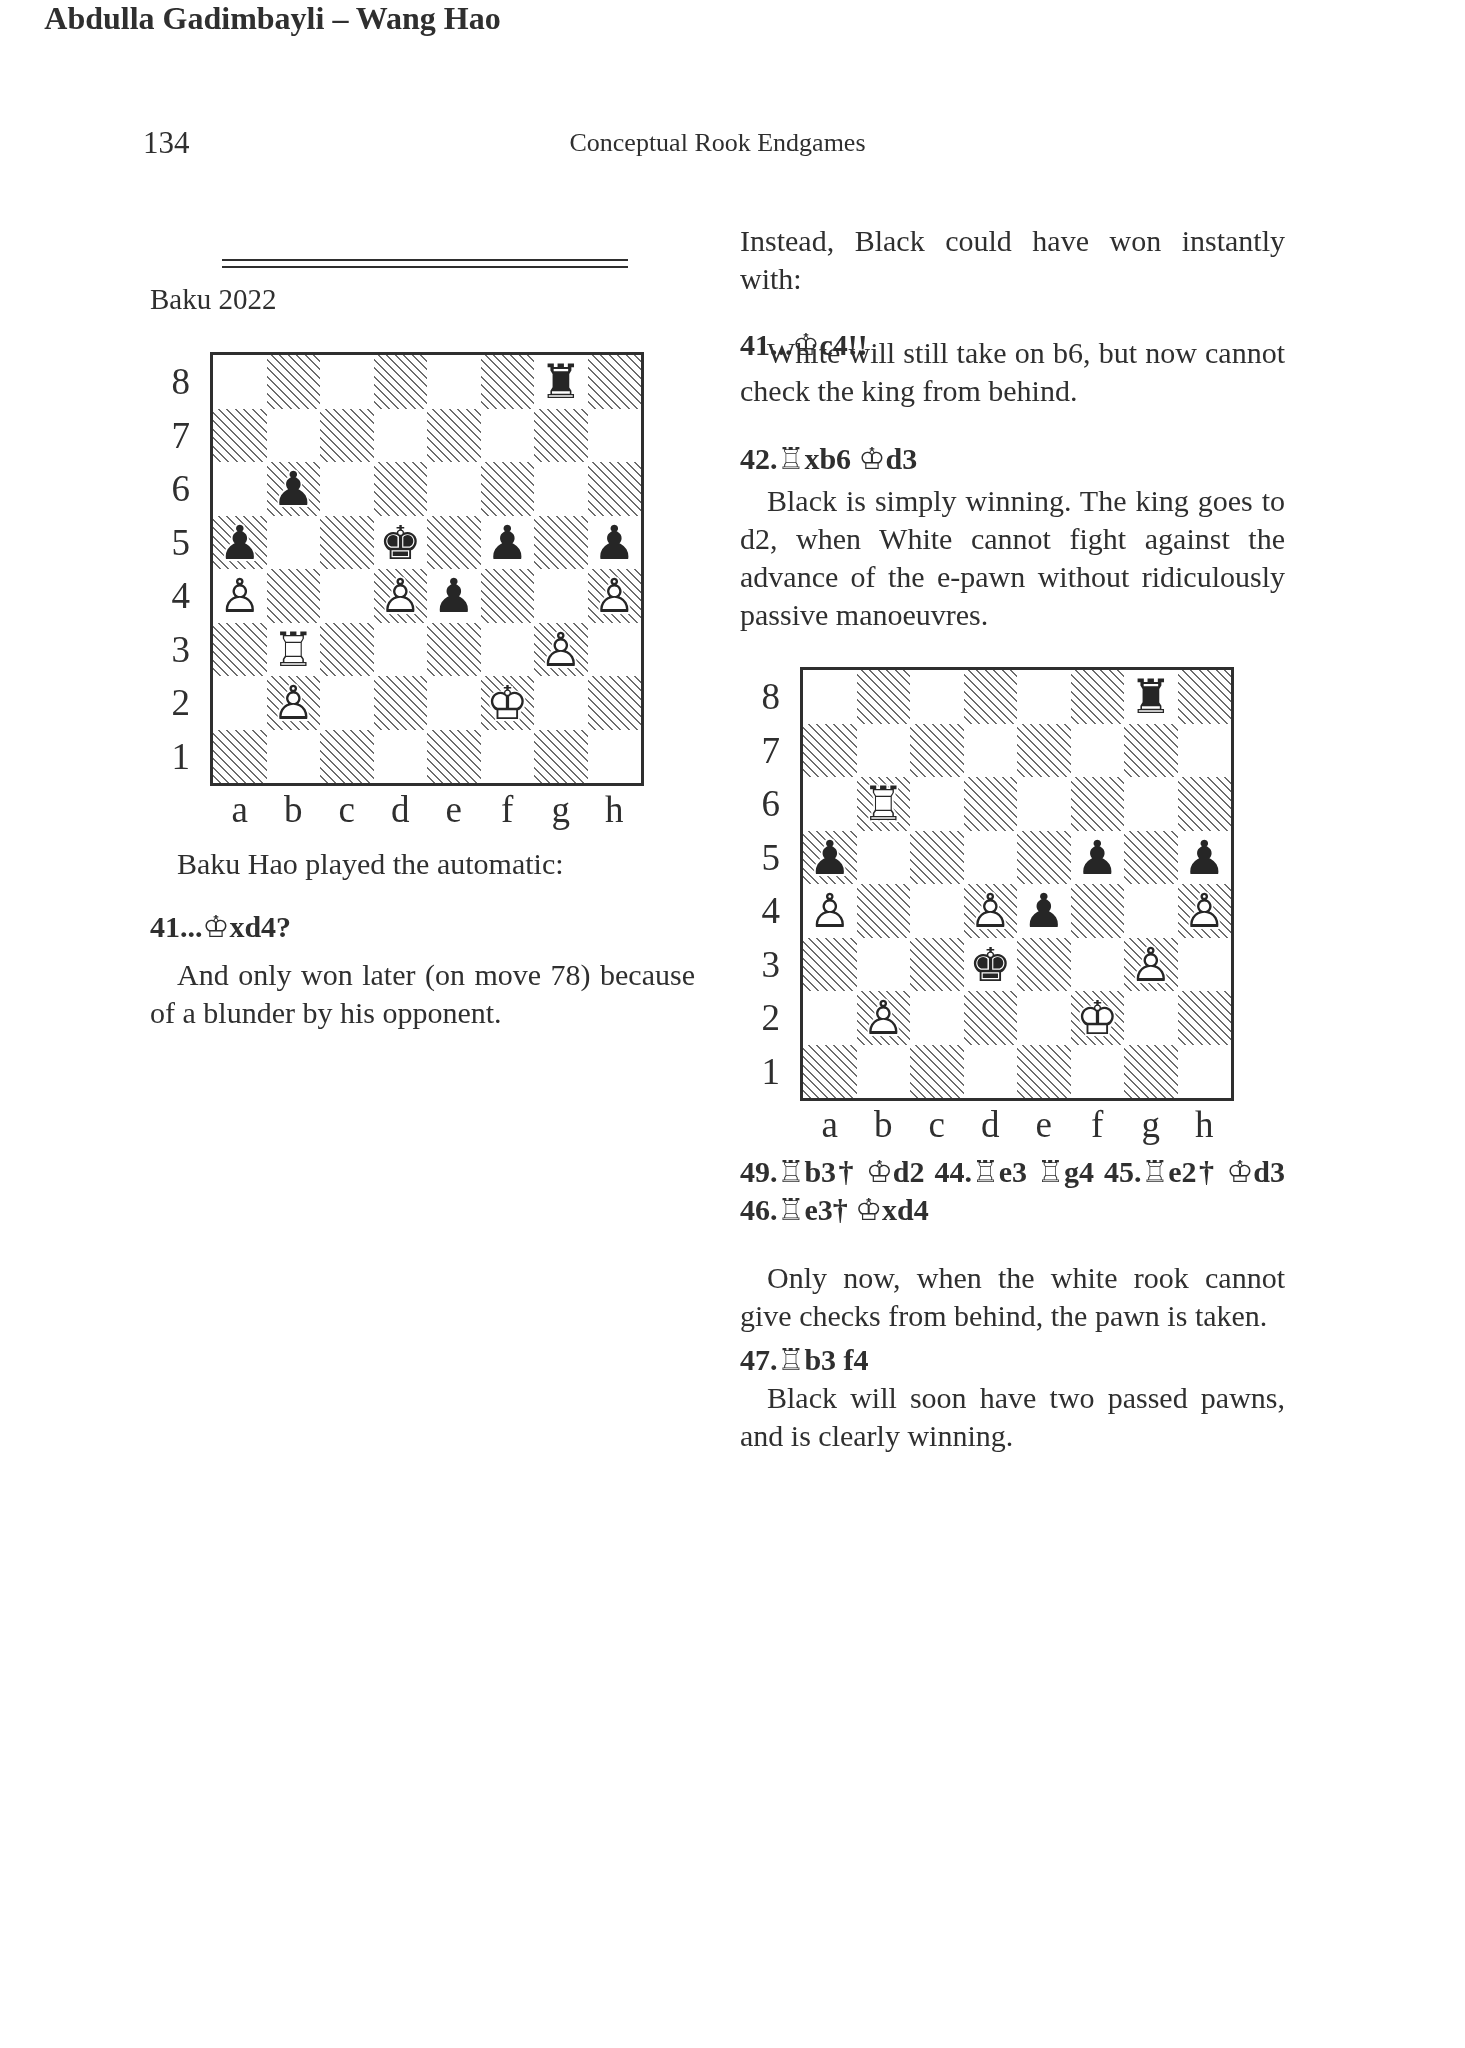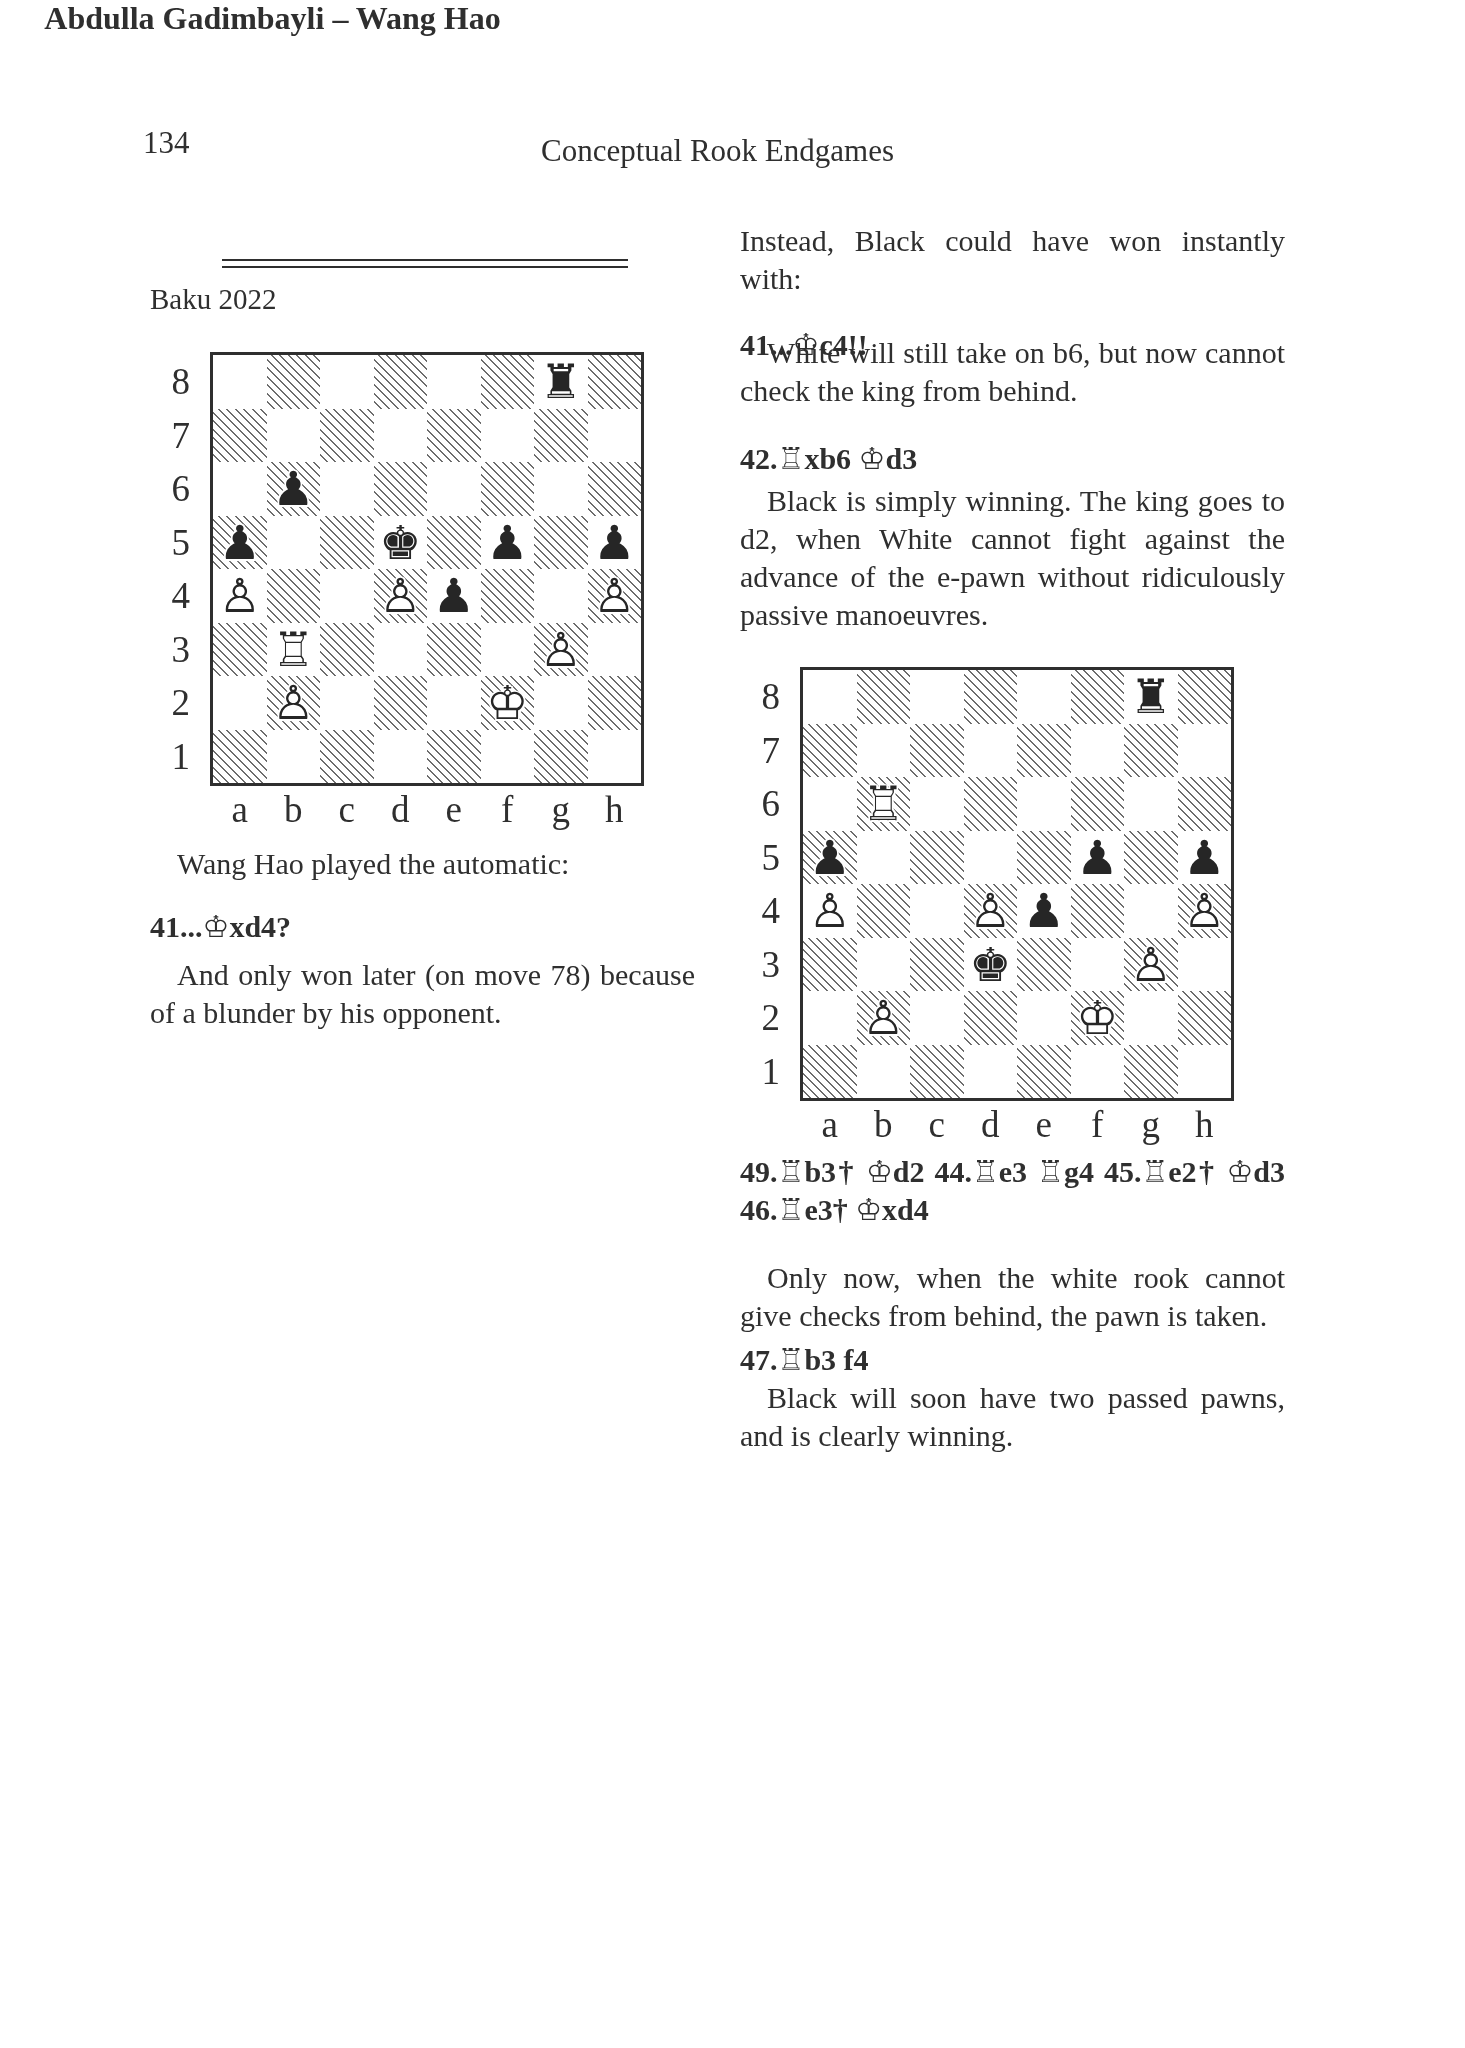--- a/index.html
+++ b/index.html
@@ -11,21 +11,21 @@
     font-family:"Liberation Serif","DejaVu Serif",serif;
     color:#2f2f2f;
     overflow:hidden;
   }
   .pagenum{
     position:absolute; left:143px; top:126px;
     font-size:31px; line-height:34px;
   }
   .runhead{
     position:absolute; left:150px; top:126px; width:1135px;
-    text-align:center; font-size:31px; line-height:34px;margin-top:8px;
+    text-align:center; font-size:26px; line-height:34px;
   }
   .tb{
     position:absolute; width:545px;
     font-size:30px; line-height:38px;
     text-align:justify;
   }
   .lc{left:150px;}
   .rc{left:740px;}
   .indent{text-indent:27px;}
   .move{font-weight:bold; font-family:"Liberation Serif","DejaVu Sans",serif; text-align:left; white-space:nowrap;}
@@ -222,21 +222,21 @@
         <div>b</div>
         <div>c</div>
         <div>d</div>
         <div>e</div>
         <div>f</div>
         <div>g</div>
         <div>h</div>
       </div>
   </div>
 
-  <div class="tb lc indent" style="top:845px;">Wang Hao played the automatic:</div>
+  <div class="tb lc indent" style="top:845px;">Baku Hao played the automatic:</div>
   <div class="tb lc move" style="top:908px;">41...♔xd4?</div>
   <div class="tb lc indent" style="top:956px;">And only won later (on move 78) because of a blunder by his opponent.</div>
 
   <div class="tb rc" style="top:222px;">Instead, Black could have won instantly with:</div>
   <div class="tb rc move" style="top:290px;margin-top:36px;">41...♔c4!!</div>
   <div class="tb rc indent" style="top:334px;">White will still take on b6, but now cannot check the king from behind.</div>
   <div class="tb rc move" style="top:440px;">42.♖xb6 ♔d3</div>
   <div class="tb rc indent" style="top:482px;">Black is simply winning. The king goes to d2, when White cannot fight against the advance of the e-pawn without ridiculously passive manoeuvres.</div>
 
   <div class="diagram" style="left:736px; top:667px;">

